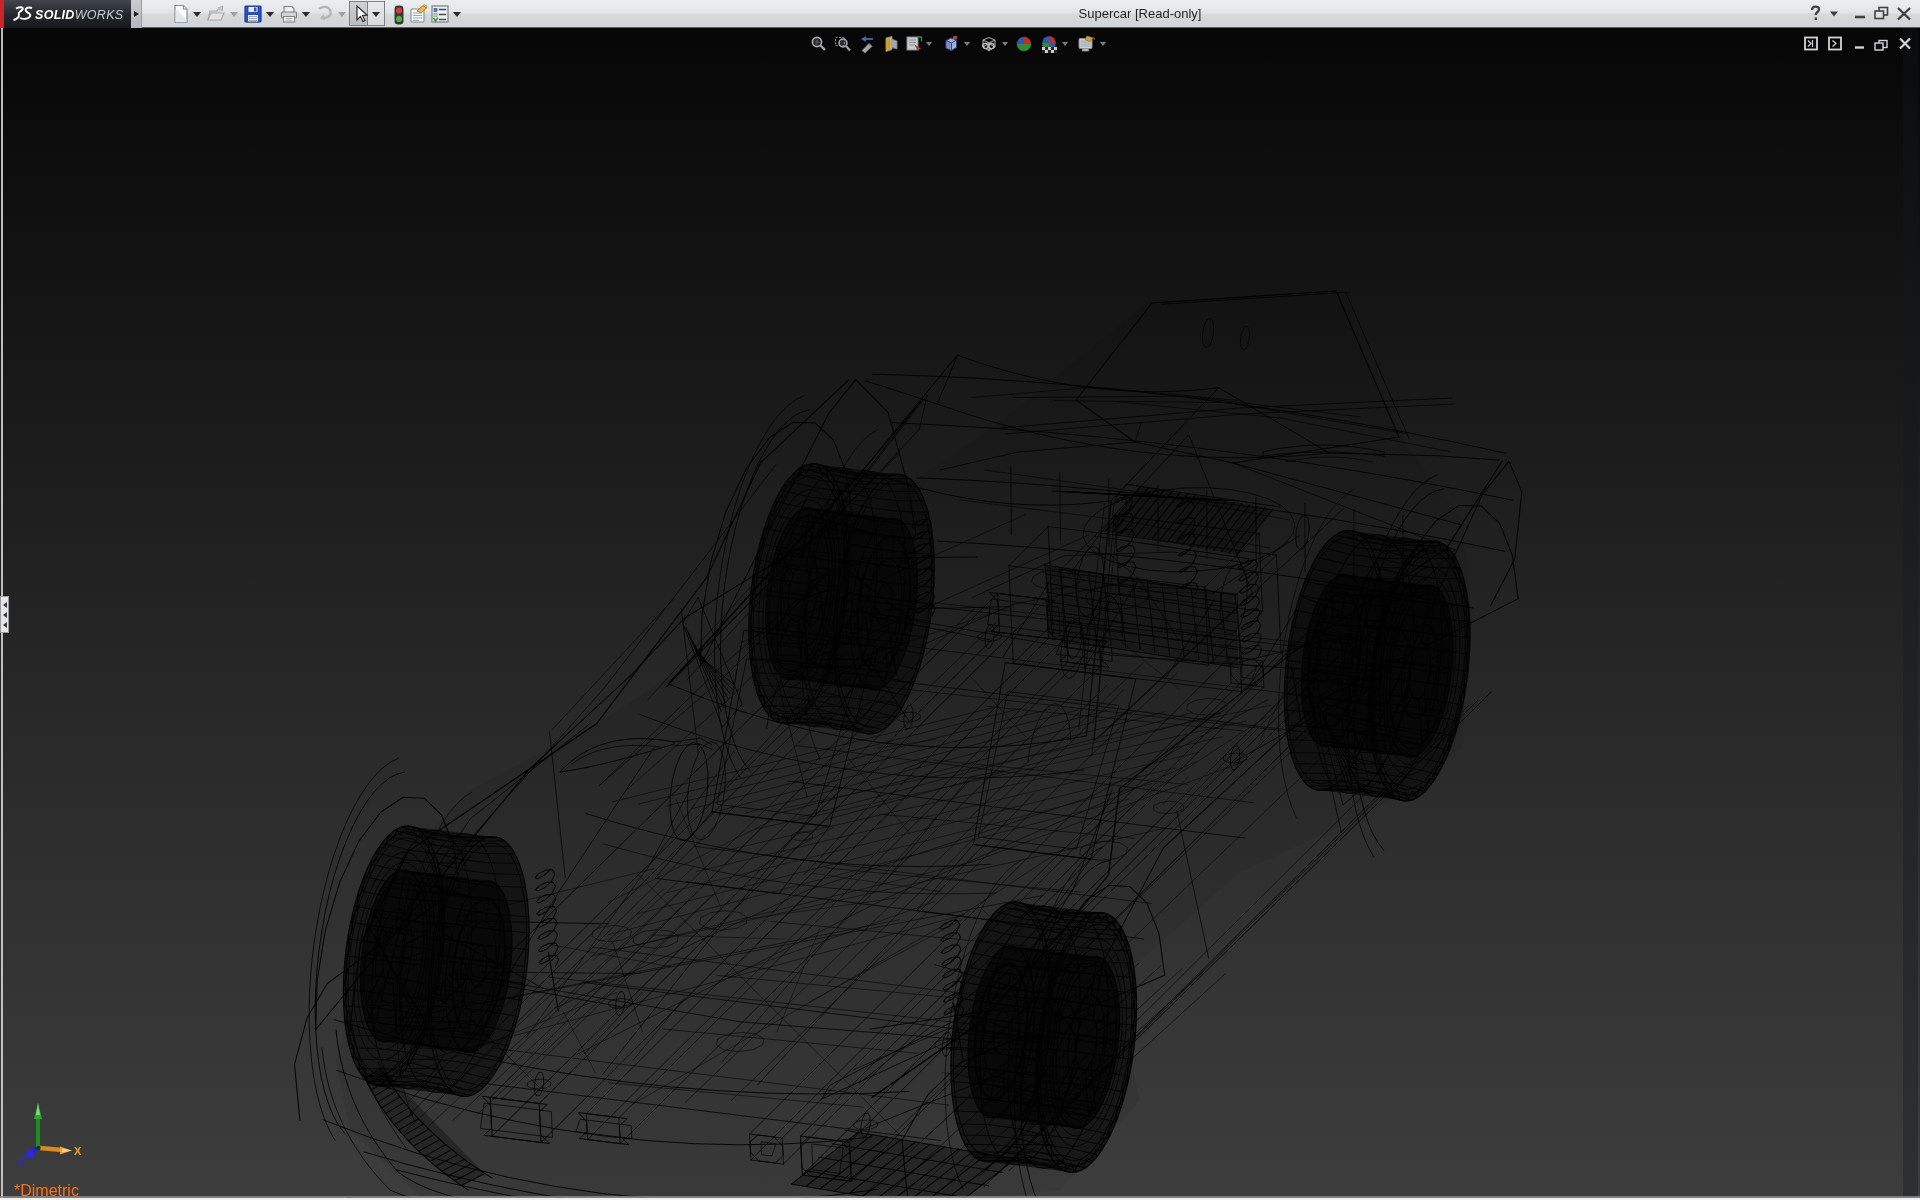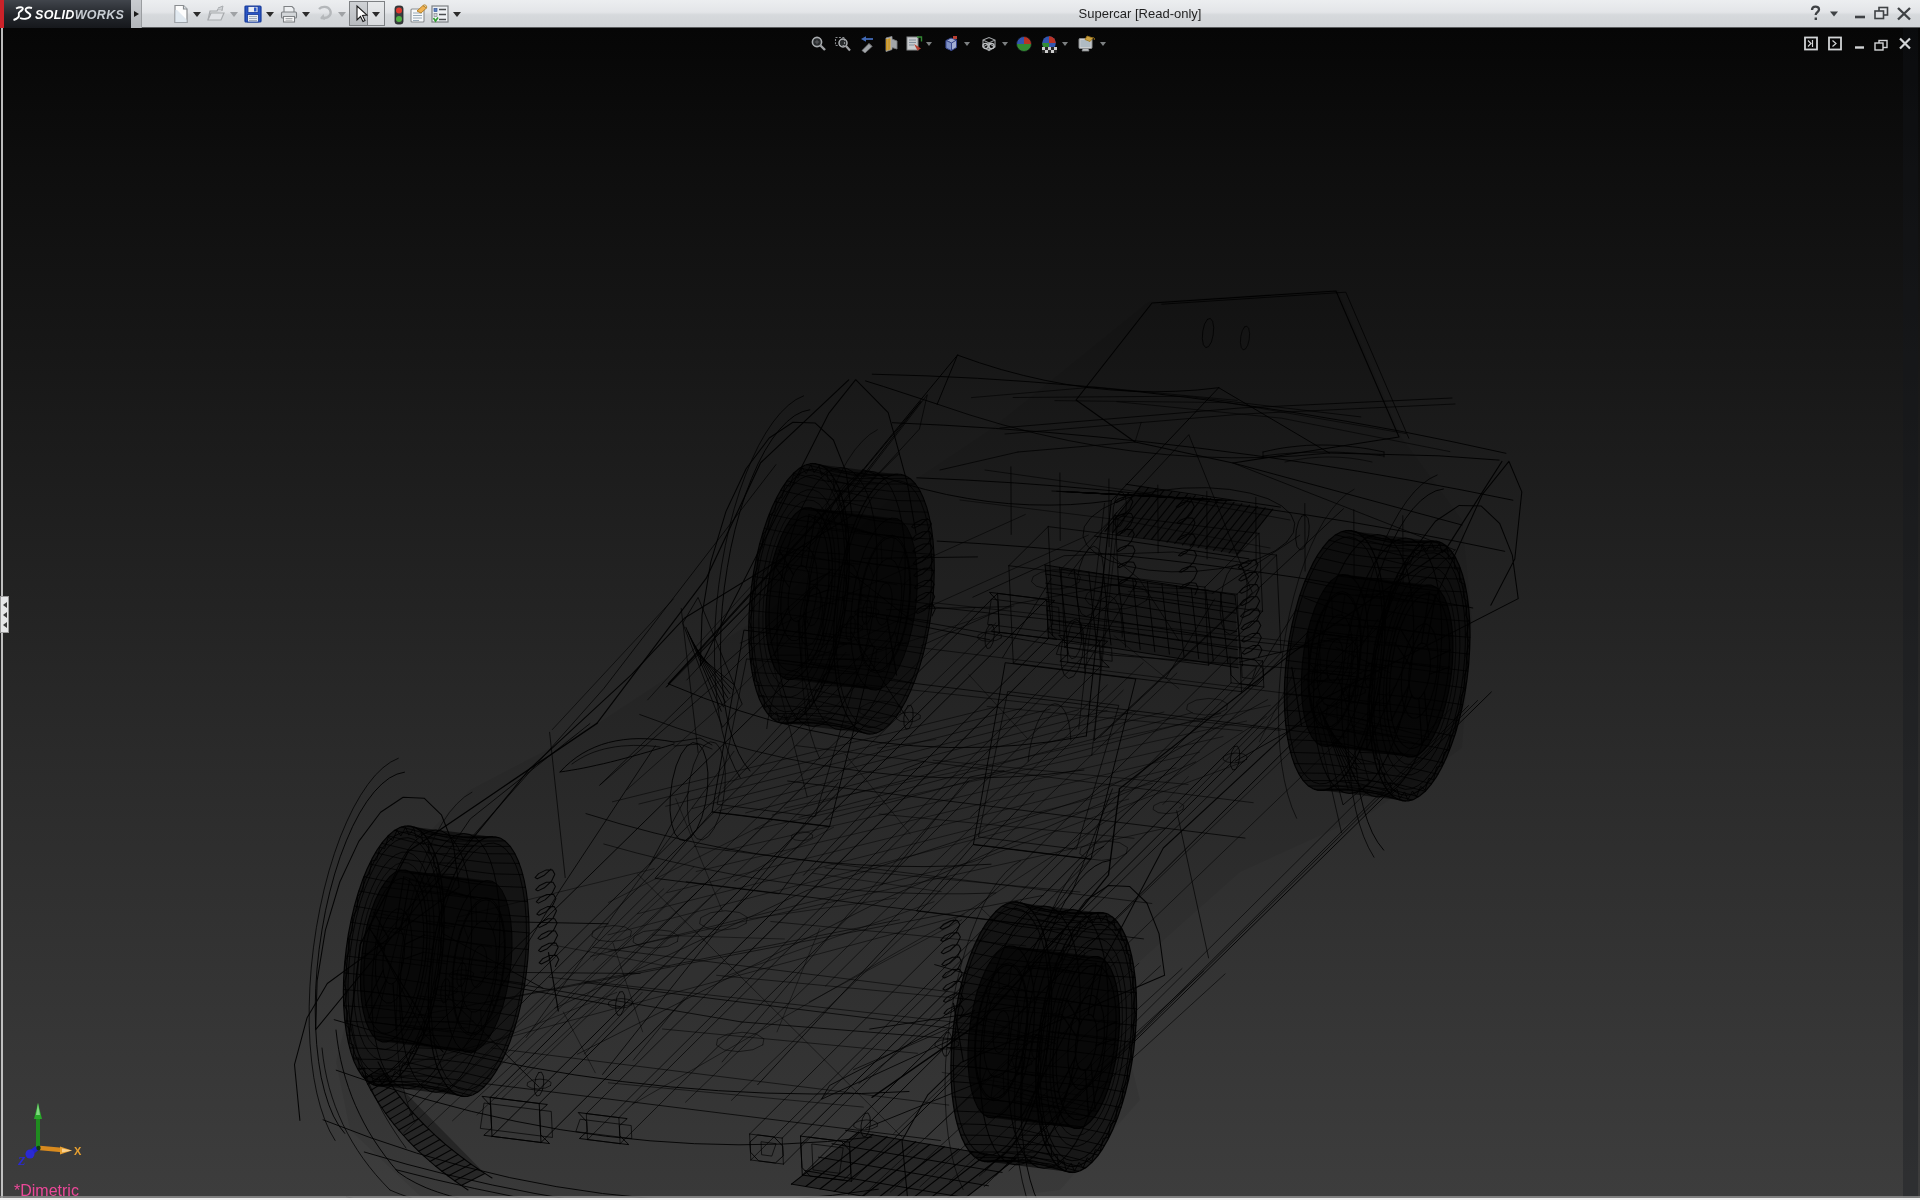--- a/index.html
+++ b/index.html
@@ -6,21 +6,21 @@
 html,body { width:1920px; height:1200px; overflow:hidden; background:#000;
   font-family:"Liberation Sans", sans-serif; }
 #titlebar { position:absolute; left:0; top:0; width:1920px; height:28px;
   background:linear-gradient(#eceef0 0%, #e3e5e8 45%, #d6d9dc 55%, #d0d3d7 100%);
   border-bottom:1px solid #5a5c5e; }
 #redstripe { position:absolute; left:0; top:0; width:4px; height:28px; background:#cc2229; }
 #logoblock { position:absolute; left:4px; top:0; width:127px; height:28px;
   background:linear-gradient(#41454c, #23262b 55%, #16181c); color:#fff; }
 #logoblock svg { position:absolute; left:5px; top:4px; }
 #logotext { transform:translateZ(0); position:absolute; left:31px; top:8px; font-size:12.5px; letter-spacing:0.3px; color:#fff; font-style:italic; font-weight:700;}
-#logotext .w { font-weight:700; color:#c9ced4; }
+#logotext .w { font-weight:400; color:#c9ced4; }
 #expbtn { position:absolute; left:131px; top:0; width:11px; height:28px;
   background:linear-gradient(#c9ccd0,#b3b6ba); border-right:1px solid #9a9da0; }
 #expbtn:after { content:""; position:absolute; left:3px; top:11px;
   border-left:5px solid #1a1a1a; border-top:3.5px solid transparent; border-bottom:3.5px solid transparent; }
 #title { transform:translateZ(0); position:absolute; left:180px; top:0; width:1920px; height:27px; text-align:center;
   line-height:27px; font-size:13px; color:#1f1f1f; }
 .tbicon { position:absolute; top:4px; }
 .dd { position:absolute; top:12px; width:0; height:0;
   border-left:4px solid transparent; border-right:4px solid transparent; border-top:5px solid #2b2b2b; }
 .dd.dis { border-top-color:#9fa2a5; }
@@ -30,21 +30,21 @@
   background:linear-gradient(#e8eaec,#d8dadd); border:1px solid #7e8184; border-left:none; }
 #viewport { position:absolute; left:0; top:28px; width:1920px; height:1170px;
   background:linear-gradient(#060606 0%, #0e0e0e 12%, #1b1b1b 35%, #292929 60%, #343434 82%, #3d3d3d 100%); }
 #leftline { position:absolute; left:1px; top:28px; width:2px; height:1170px; background:#cfcfcf; opacity:0.9; }
 #splittab { position:absolute; left:0px; top:596px; width:9px; height:37px; background:#e6e7e8; border:1px solid #9a9a9a; }
 .ltri { position:absolute; left:2px; width:0; height:0; border-right:4px solid #3a3a3a;
   border-top:3px solid transparent; border-bottom:3px solid transparent; }
 #rightedge { position:absolute; right:2px; top:28px; width:15px; height:1170px; background:rgba(20,22,28,0.35); }
 #botline { position:absolute; left:0; top:1196px; width:1920px; height:1.5px; background:#8f8f8f; opacity:0.8; }
 #botwhite { position:absolute; left:0; top:1198px; width:1920px; height:2px; background:#f2f2f2; }
-#dimetric { transform:translateZ(0); position:absolute; left:14px; top:1182px; font-size:16px; color:#ec4899; }
+#dimetric { transform:translateZ(0); position:absolute; left:14px; top:1182px; font-size:16px; color:#f97316; }
 #hud { position:absolute; left:0; top:32px; width:1920px; height:24px; }
 #docctl { position:absolute; right:6px; top:36px; }
 </style>
 </head>
 <body>
 <div id="viewport"></div>
 <svg id="car" style="position:absolute;left:0;top:0" width="1920" height="1200" viewBox="0 0 1920 1200">
 <g fill="#000" stroke="none">
 <path d="M336.0 1062.0L356.0 980.0L402.0 860.0L470.0 790.0L600.0 722.0L770.0 610.0L900.0 490.0L990.0 430.0L1148.0 302.0L1338.0 290.0L1402.0 438.0L1462.0 520.0L1472.0 620.0L1462.0 748.0L1372.0 812.0L1240.0 872.0L1112.0 986.0L1140.0 1100.0L1060.0 1190.0L980.0 1200.0L520.0 1200.0L420.0 1196.0L350.0 1130.0Z" fill-opacity="0.06"></path>
 <path d="M343.5 984.0L344.8 961.6L347.6 938.9L351.9 916.8L357.3 895.8L363.9 876.7L371.4 860.0L379.6 846.2L388.2 835.8L397.0 828.9L405.7 826.0L414.0 827.0L498.9 837.6L506.6 842.5L513.5 851.2L519.3 863.4L523.8 878.7L527.0 896.7L528.7 916.8L528.9 938.4L527.6 960.9L524.8 983.6L520.6 1005.7L515.1 1026.6L508.5 1045.8L501.0 1062.5L492.8 1076.3L484.2 1086.7L475.5 1093.5L466.8 1096.5L458.5 1095.5L373.5 1084.9L365.8 1080.0L359.0 1071.3L353.2 1059.1L348.6 1043.8L345.4 1025.8L343.7 1005.7Z" fill-opacity="0.55"></path>

